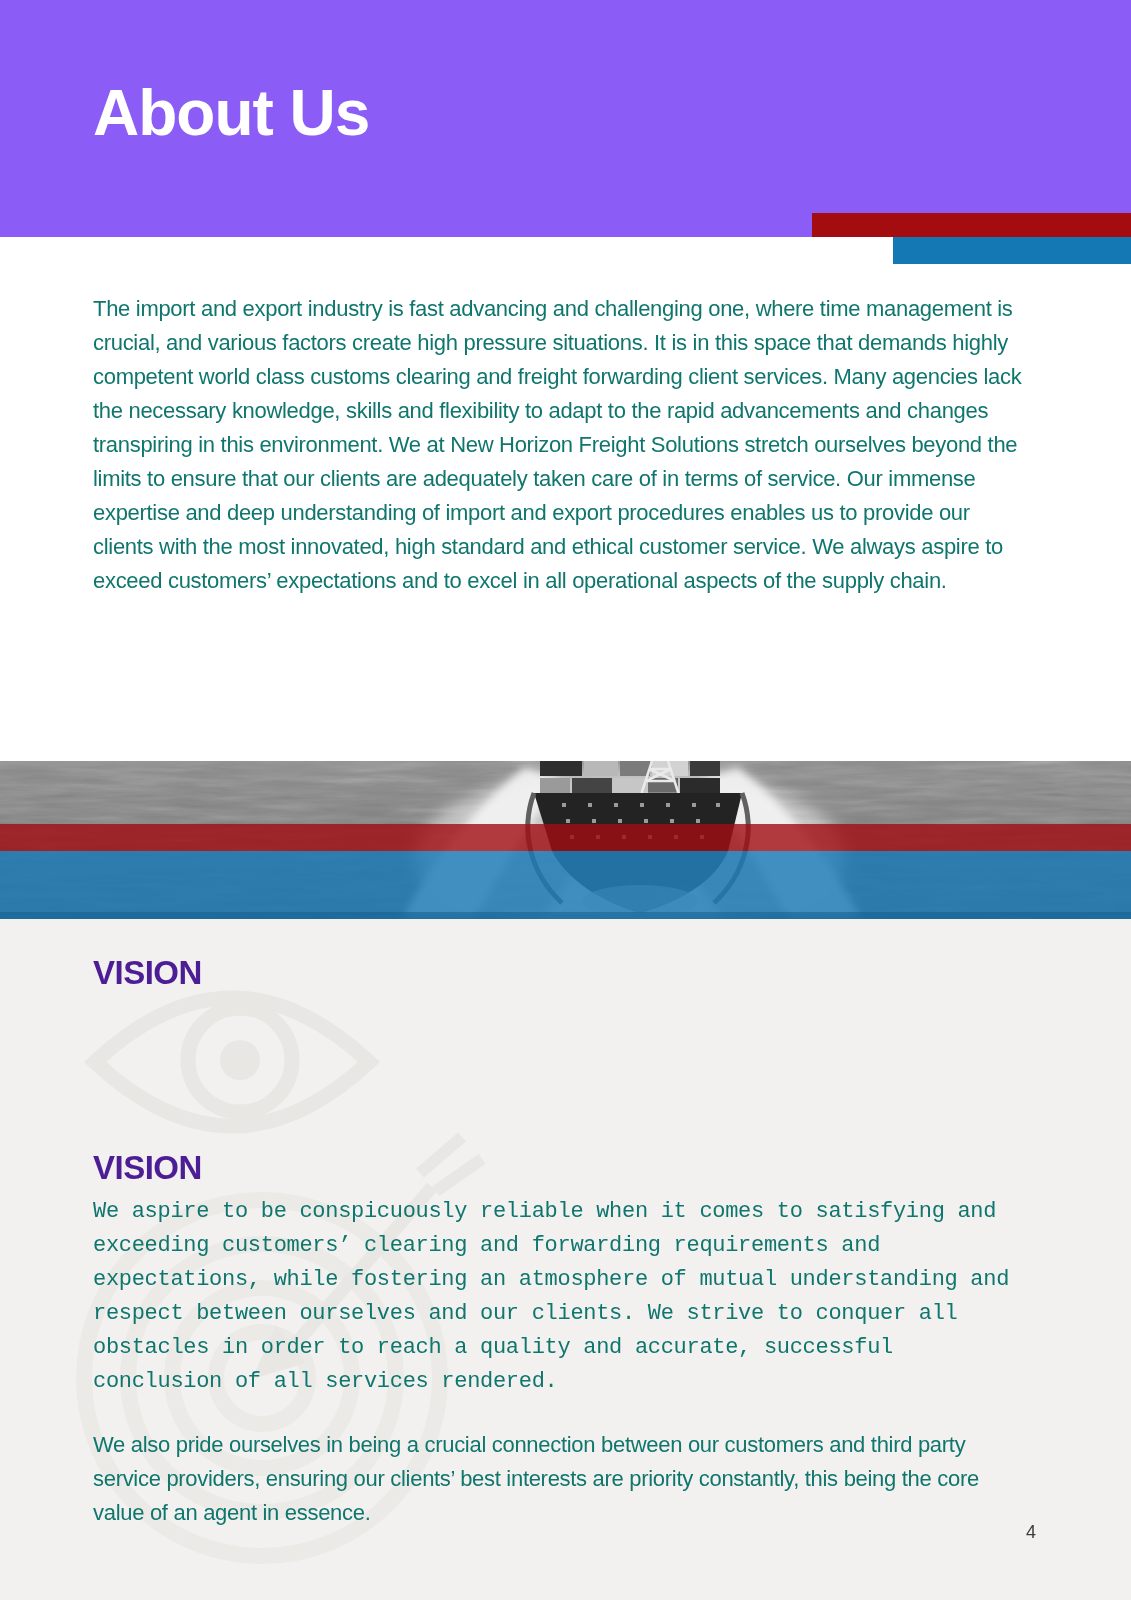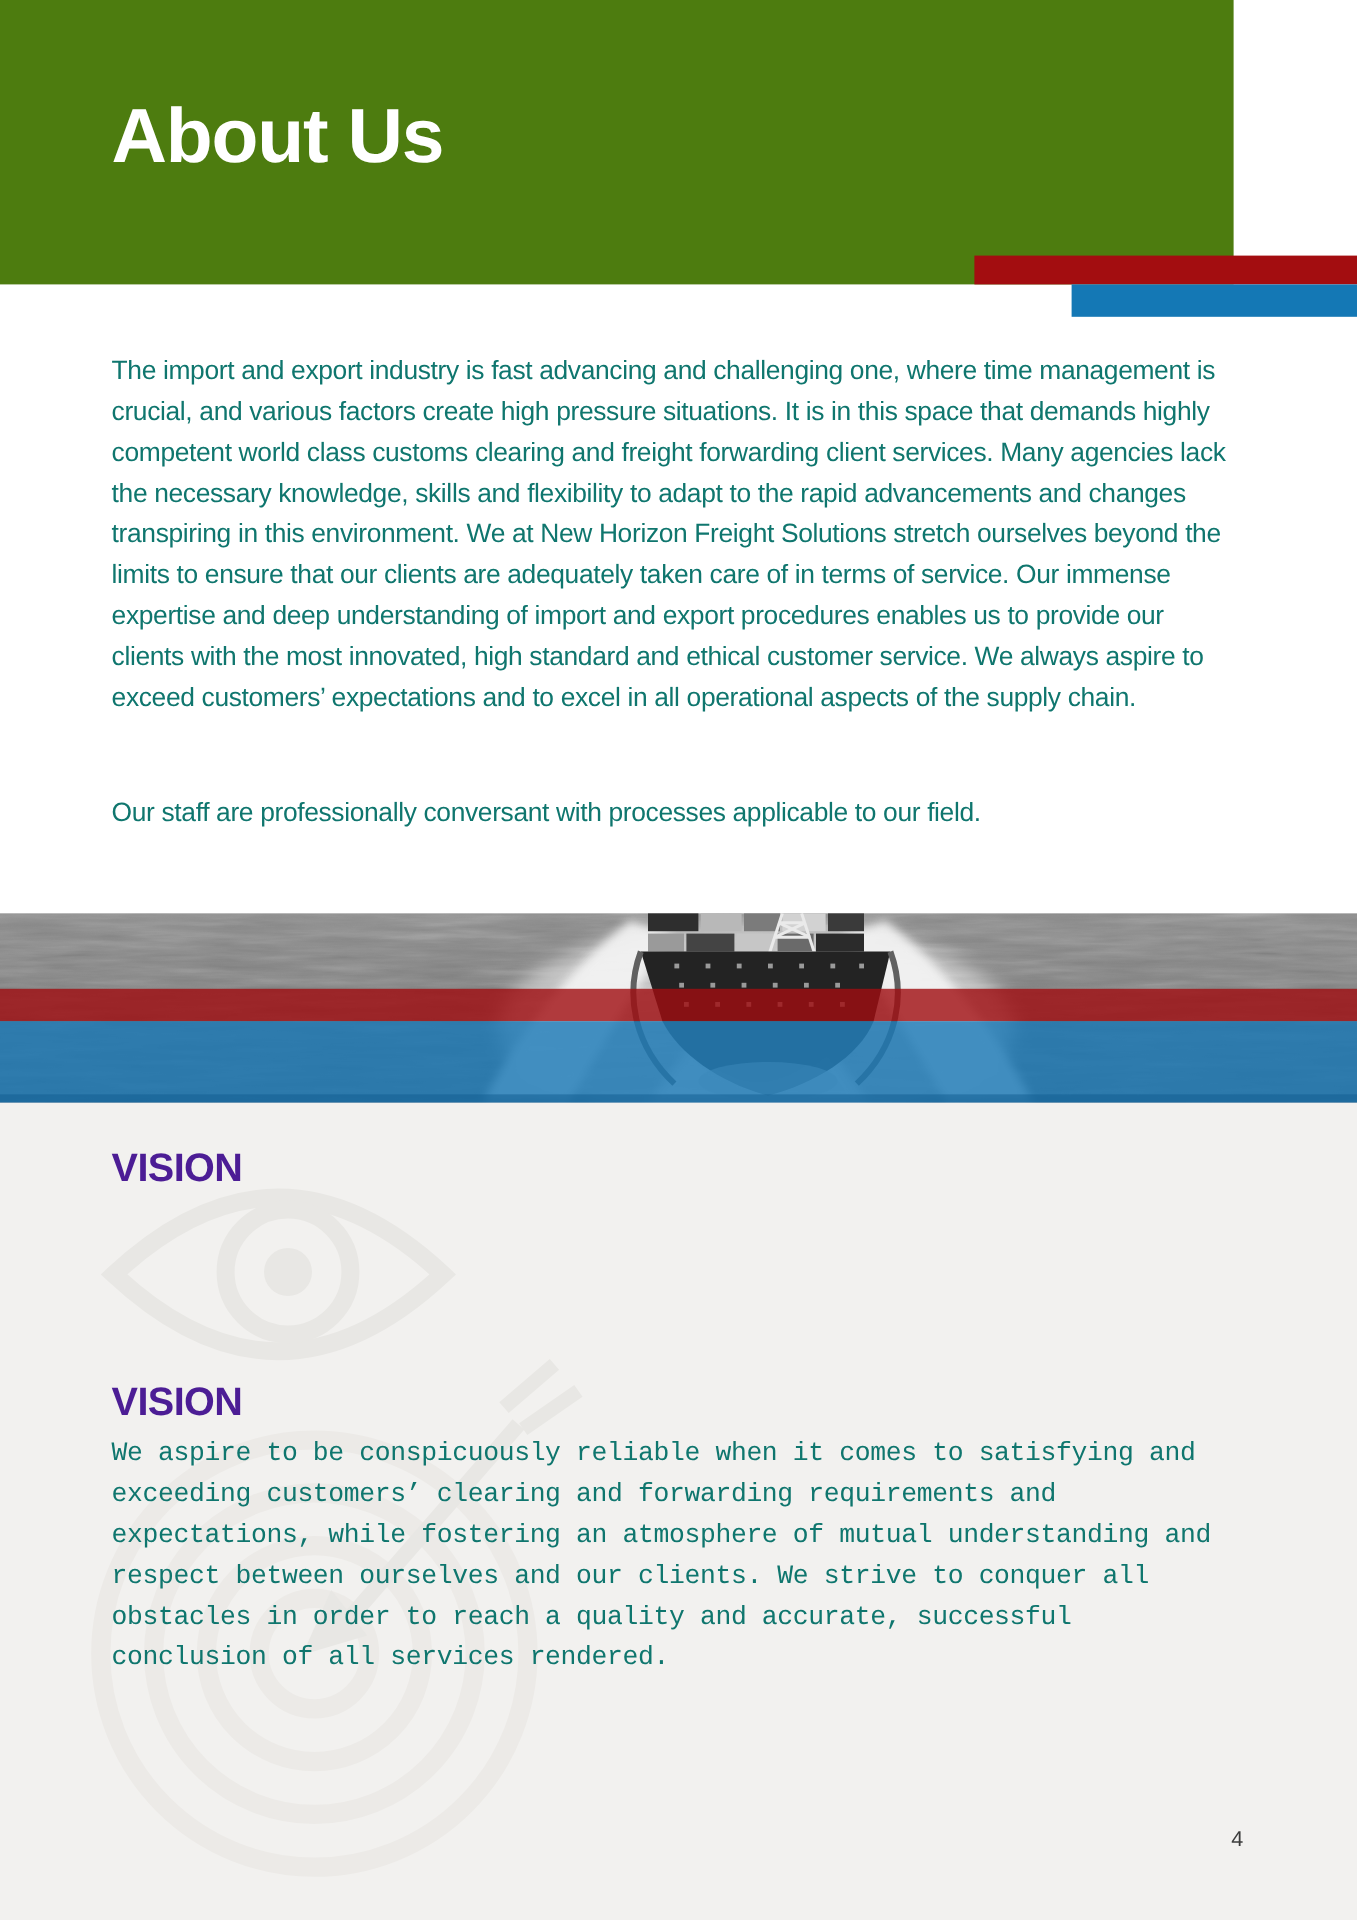--- a/index.html
+++ b/index.html
@@ -8,22 +8,22 @@
     position:relative;
     width:1131px; height:1600px;
     margin:0 auto;
     background:#ffffff;
     overflow:hidden;
     font-family:"Liberation Sans", sans-serif;
   }
   
   .header {
     position:absolute; left:0; top:0;
-    width:1028px; height:237px;
-    background:#4d7c0f;
+    width:1131px; height:237px;
+    background:#8b5cf6;
   }
   .page-title {
     position:absolute; left:93px; top:78px;
     color:#ffffff;
     font-size:64px; font-weight:700;
     letter-spacing:-1px;
     line-height:1.1;
   }
   .red-bar {
     position:absolute; left:812px; top:213px;
@@ -83,21 +83,20 @@
 
 <div class="page">
 
   <div class="header">
     <h1 class="page-title">About Us</h1>
   </div>
   <div class="red-bar"></div>
   <div class="blue-bar"></div>
 
   <p class="bodytext intro-1">The import and export industry is fast advancing and challenging one, where time management is crucial, and various factors create high pressure situations. It is in this space that demands highly competent world class customs clearing and freight forwarding client services. Many agencies lack the necessary knowledge, skills and flexibility to adapt to the rapid advancements and changes transpiring in this environment. We at New Horizon Freight Solutions stretch ourselves beyond the limits to ensure that our clients are adequately taken care of in terms of service. Our immense expertise and deep understanding of import and export procedures enables us to provide our clients with the most innovated, high standard and ethical customer service. We always aspire to exceed customers’ expectations and to excel in all operational aspects of the supply chain.</p>
-  <p class="bodytext intro-2">Our staff are professionally conversant with processes applicable to our field.</p>
 
   <div class="hero">
     <svg width="1131" height="158" viewBox="0 0 1131 158" preserveAspectRatio="none">
       <defs>
         <filter id="oceanNoise" x="0" y="0" width="100%" height="100%">
           <feTurbulence type="fractalNoise" baseFrequency="0.012 0.13" numOctaves="4" seed="11"></feTurbulence>
           <feColorMatrix type="saturate" values="0"></feColorMatrix>
         </filter>
         <filter id="blur8" x="-30%" y="-30%" width="160%" height="160%">
             <feGaussianBlur stdDeviation="8"></feGaussianBlur>
@@ -195,16 +194,17 @@
         <polygon points="252,460 276,406 306,444" fill="#e8e7e4" stroke="none"></polygon>
         <path d="M420,254 L462,218 M436,272 L482,240" stroke="#e8e7e4" stroke-width="12"></path>
       </g>
     </svg>
   </div>
 
   <h2 class="section-heading vision-h">VISION</h2>
 
   <h2 class="section-heading mission-h">VISION</h2>
   <p class="bodytext mission-p1">We aspire to be conspicuously reliable when it comes to satisfying and exceeding customers’ clearing and forwarding requirements and expectations, while fostering an atmosphere of mutual understanding and respect between ourselves and our clients. We strive to conquer all obstacles in order to reach a quality and accurate, successful conclusion of all services rendered.</p>
+  <p class="bodytext mission-p2">We also pride ourselves in being a crucial connection between our customers and third party service providers, ensuring our clients’ best interests are priority constantly, this being the core value of an agent in essence.</p>
 
   <div class="pagenum">4</div>
 
 </div>
 
 </body></html>

